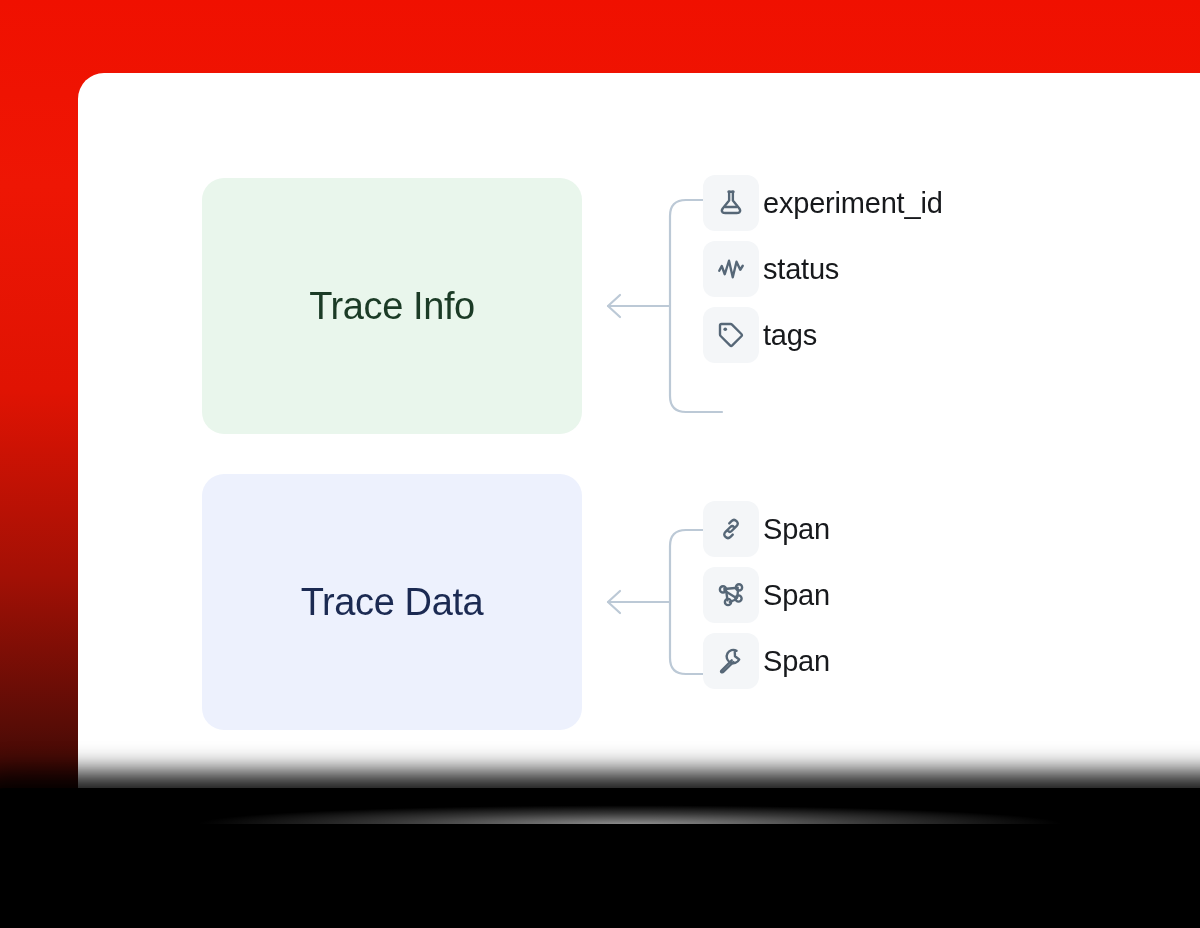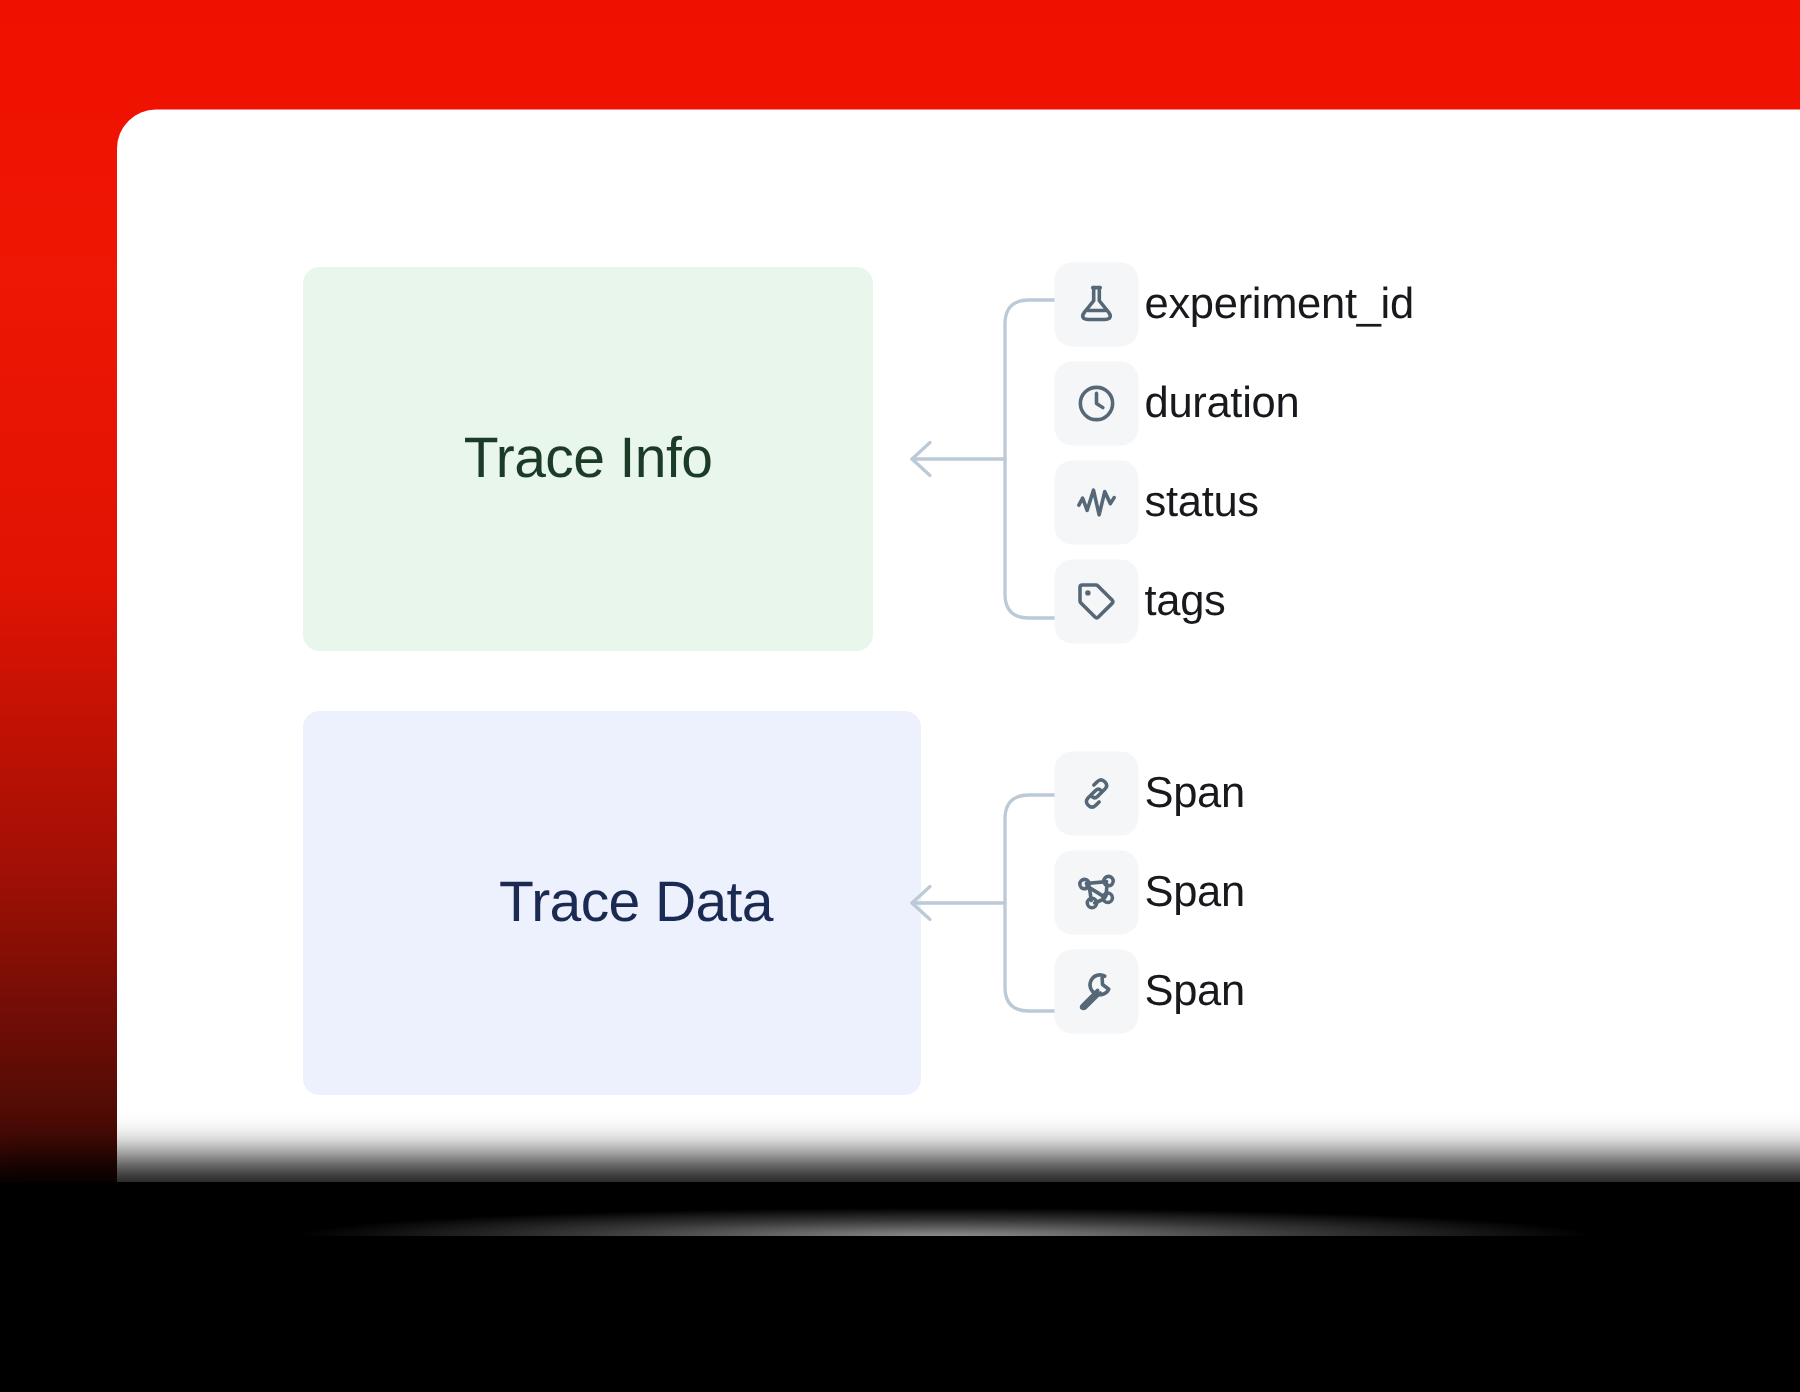--- a/index.html
+++ b/index.html
@@ -67,21 +67,21 @@
     width: 1122px;
     height: 722px;
     background: #FFFFFF;
     border-top-left-radius: 26px;
     overflow: hidden;
   }
 
   
   .group-box {
     position: absolute;
-    border-radius: 11px;
+    border-radius: 22px;
     display: flex;
     align-items: center;
     justify-content: center;
   }
   .group-box .box-label {
     font-size: 38px;
     font-weight: 400;
     letter-spacing: -0.4px;
     white-space: nowrap;
   }
@@ -94,21 +94,20 @@
     background: #E9F6EC;
   }
   #box-trace-info .box-label { color: #1B3B26; }
 
   #box-trace-data {
     left: 124px;
     top: 401px;
     width: 380px;
     height: 256px;
     background: #EDF1FD;
-    padding-left: 32px;
   }
   #box-trace-data .box-label { color: #1B2A52; }
 
   
   .connector {
     position: absolute;
     overflow: visible;
   }
   #connector-info  { left: 508px; top: 105px; width: 136px; height: 256px; }
   #connector-data  { left: 508px; top: 401px; width: 136px; height: 256px; }
@@ -189,29 +188,20 @@
         <span class="icon-tile">
           <svg viewBox="0 0 24 24">
             <path d="M10 3 L14 3"></path>
             <path d="M10.5 3 L10.5 10 L5.5 16.2 Q4 18.2 5.2 19.4 Q6 20 7.6 20 L16.4 20 Q18 20 18.8 19.4 Q20 18.2 18.5 16.2 L13.5 10 L13.5 3"></path>
             <path d="M7.3 15.2 L16.7 15.2"></path>
           </svg>
         </span>
         <span class="attr-label">experiment_id</span>
       </div>
 
-      <div class="attr-row">
-        <span class="icon-tile">
-          <svg viewBox="0 0 24 24">
-            <circle cx="12" cy="12" r="8.6"></circle>
-            <path d="M12 6.6 L12 12 L15.4 14.2"></path>
-          </svg>
-        </span>
-        <span class="attr-label">duration</span>
-      </div>
 
       <div class="attr-row">
         <span class="icon-tile">
           <svg viewBox="0 0 24 24">
             <path d="M2.6 13.4 L4.6 9.6 L7 16.2 L10.4 5.4 L13.4 18.6 L16.4 6.2 L19.4 12.6 L21.4 9.4"></path>
           </svg>
         </span>
         <span class="attr-label">status</span>
       </div>
 

